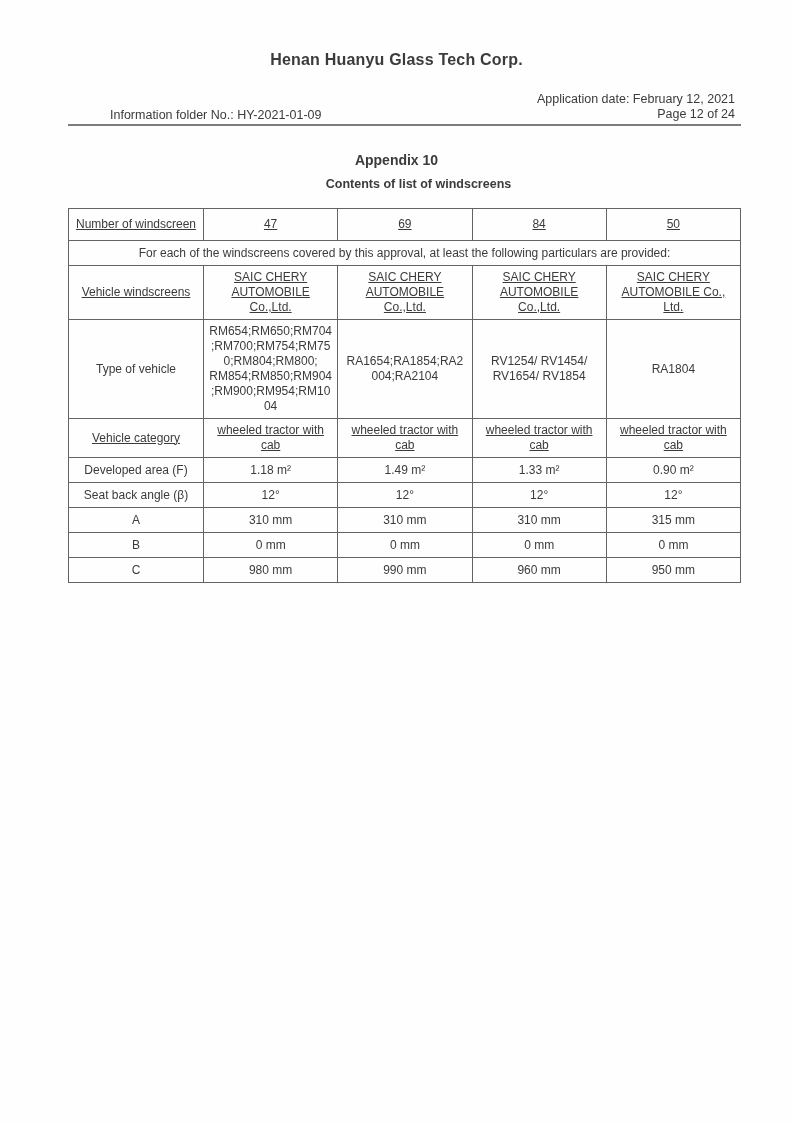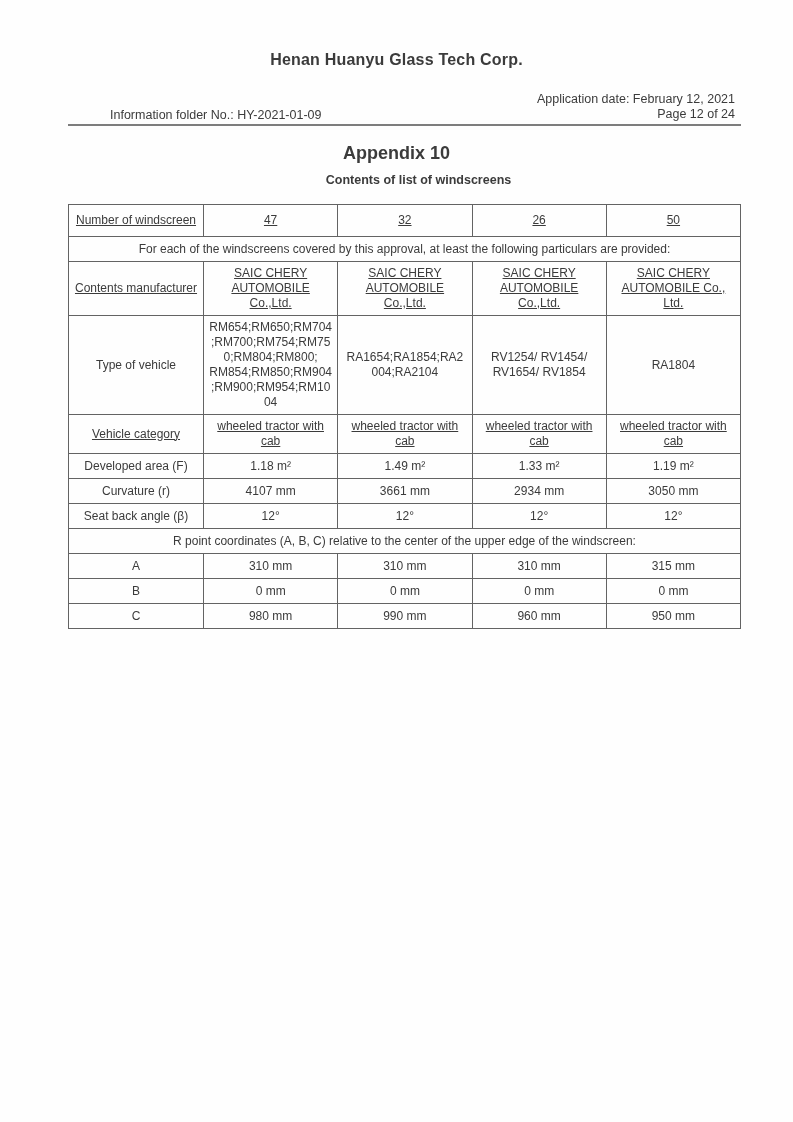--- a/index.html
+++ b/index.html
@@ -35,23 +35,23 @@
     text-align: right;
     line-height: 15px;
   }
   .header-rule {
     height: 2px;
     background: #7d7d7d;
     margin: 2px 52px 0 68px;
   }
   .appendix-title {
     text-align: center;
-    font-size: 18px;
+    font-size: 14px;
     font-weight: bold;
-    margin-top: 17px;
+    margin-top: 26px;
   }
   .table-subtitle {
     text-align: center;
     font-size: 12.5px;
     font-weight: bold;
     margin-top: 9px;
     padding-left: 44px;
   }
   table.ws-table {
     border-collapse: collapse;
@@ -111,29 +111,29 @@
       <col class="label-col">
       <col class="data-col">
         <col class="data-col">
         <col class="data-col">
         <col class="data-col">
     </colgroup>
     <tbody>
       <tr class="row-tall">
         <td class="label-cell">Number of windscreen</td>
         <td>47</td>
-        <td>32</td>
-        <td>26</td>
+        <td>69</td>
+        <td>84</td>
         <td>50</td>
       </tr>
       <tr class="row-short">
         <td class="note-cell" colspan="5">For each of the windscreens covered by this approval, at least the following particulars are provided:</td>
       </tr>
       <tr class="row-tall">
-        <td class="label-cell">Contents manufacturer</td>
+        <td class="label-cell">Vehicle windscreens</td>
         <td>SAIC CHERY AUTOMOBILE Co.,Ltd.</td>
         <td>SAIC CHERY AUTOMOBILE Co.,Ltd.</td>
         <td>SAIC CHERY AUTOMOBILE Co.,Ltd.</td>
         <td>SAIC CHERY AUTOMOBILE Co., Ltd.</td>
       </tr>
       <tr>
         <td class="label-cell">Type of vehicle</td>
         <td class="type-cell">RM654;RM650;RM704;RM700;RM754;RM750;RM804;RM800;
 RM854;RM850;RM904;RM900;RM954;RM1004</td>
         <td class="type-cell">RA1654;RA1854;RA2004;RA2104</td>
@@ -145,38 +145,28 @@
         <td>wheeled tractor with cab</td>
         <td>wheeled tractor with cab</td>
         <td>wheeled tractor with cab</td>
         <td>wheeled tractor with cab</td>
       </tr>
       <tr class="row-short">
         <td class="label-cell">Developed area (F)</td>
         <td>1.18 m²</td>
         <td>1.49 m²</td>
         <td>1.33 m²</td>
-        <td>1.19 m²</td>
-      </tr>
-      <tr class="row-short">
-        <td class="label-cell">Curvature (r)</td>
-        <td>4107 mm</td>
-        <td>3661 mm</td>
-        <td>2934 mm</td>
-        <td>3050 mm</td>
+        <td>0.90 m²</td>
       </tr>
       <tr class="row-short">
         <td class="label-cell">Seat back angle (β)</td>
         <td>12°</td>
         <td>12°</td>
         <td>12°</td>
         <td>12°</td>
-      </tr>
-      <tr class="row-short">
-        <td class="note-cell" colspan="5">R point coordinates (A, B, C) relative to the center of the upper edge of the windscreen:</td>
       </tr>
       <tr class="row-short">
         <td class="label-cell">A</td>
         <td>310 mm</td>
         <td>310 mm</td>
         <td>310 mm</td>
         <td>315 mm</td>
       </tr>
       <tr class="row-short">
         <td class="label-cell">B</td>

